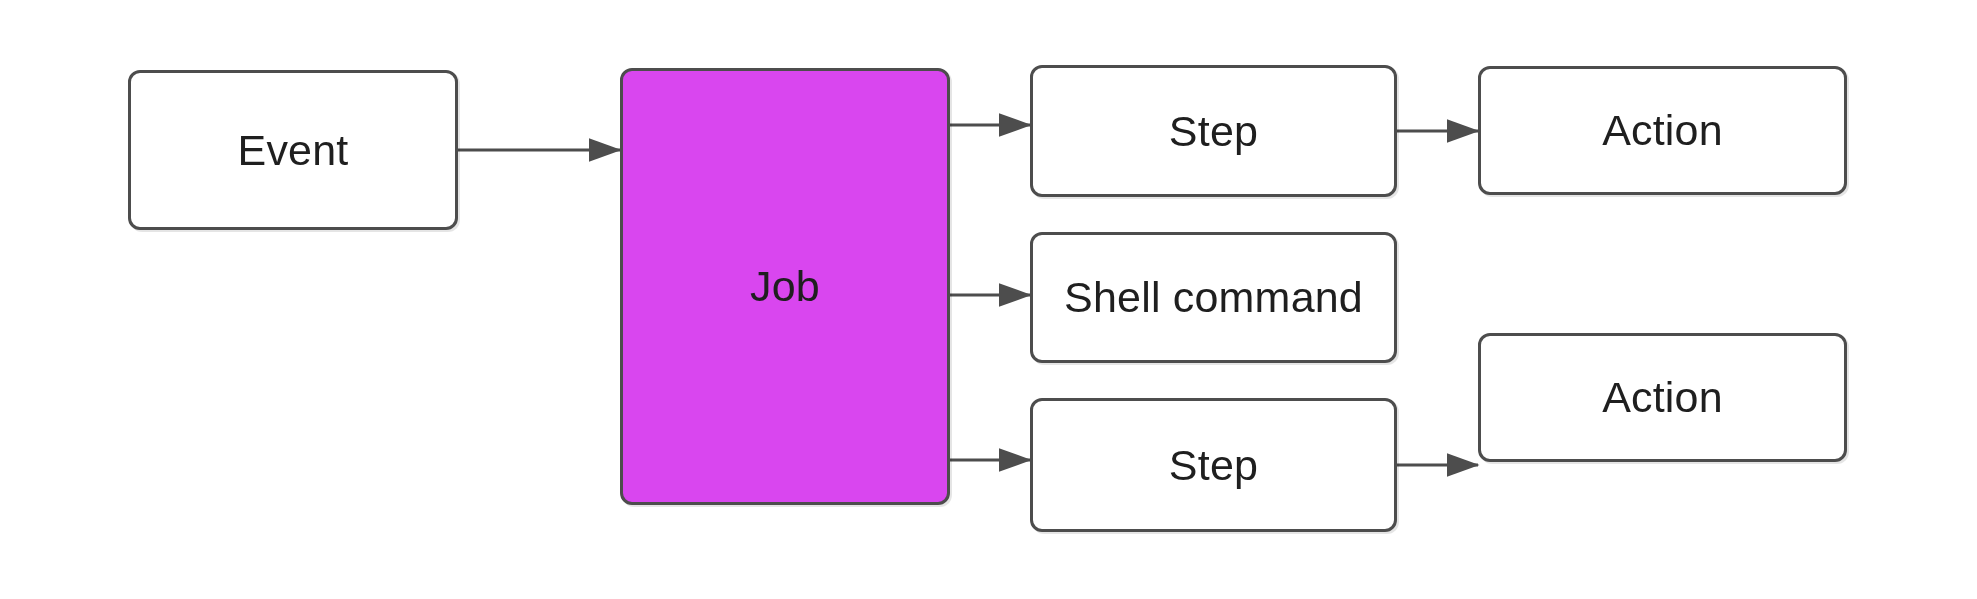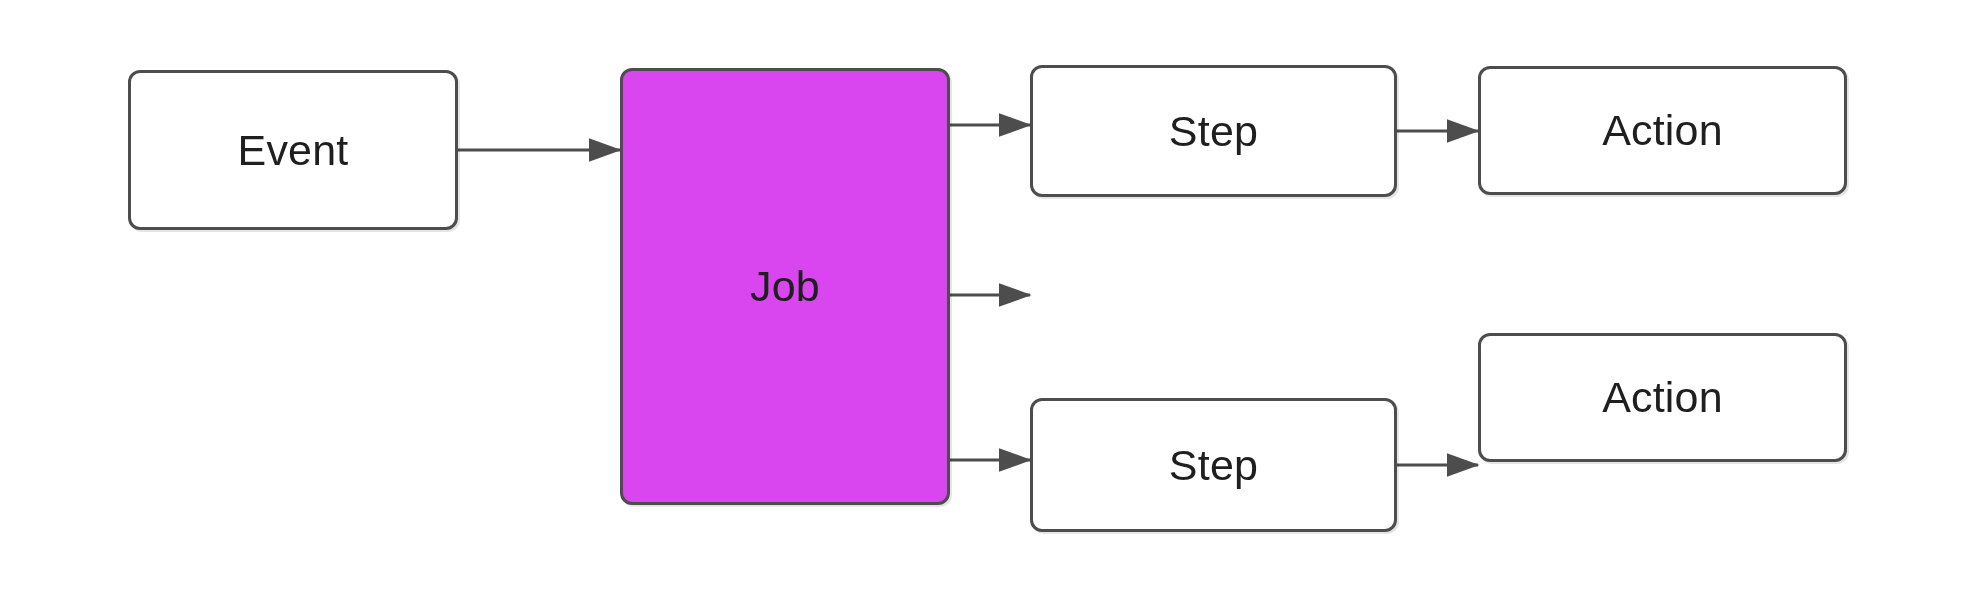--- a/index.html
+++ b/index.html
@@ -73,20 +73,23 @@
   </div>
 
   <div class="node" style="left: 620px; top: 68px; width: 330px; height: 437px; border-color: rgb(77, 77, 77); background: #d946ef;">
     <span class="node-label">Job</span>
   </div>
 
   <div class="node" style="left: 1030px; top: 65px; width: 367px; height: 132px; border-color: rgb(77, 77, 77); background: rgb(255, 255, 255);">
     <span class="node-label">Step</span>
   </div>
 
+  <div class="node" style="left: 1030px; top: 232px; width: 367px; height: 131px; border-color: rgb(77, 77, 77); background: rgb(255, 255, 255);">
+    <span class="node-label">Shell command</span>
+  </div>
 
   <div class="node" style="left: 1030px; top: 398px; width: 367px; height: 134px; border-color: rgb(77, 77, 77); background: rgb(255, 255, 255);">
     <span class="node-label">Step</span>
   </div>
 
   <div class="node" style="left: 1478px; top: 66px; width: 369px; height: 129px; border-color: rgb(77, 77, 77); background: rgb(255, 255, 255);">
     <span class="node-label">Action</span>
   </div>
 
   <div class="node" style="left: 1478px; top: 333px; width: 369px; height: 129px; border-color: rgb(77, 77, 77); background: rgb(255, 255, 255);">

